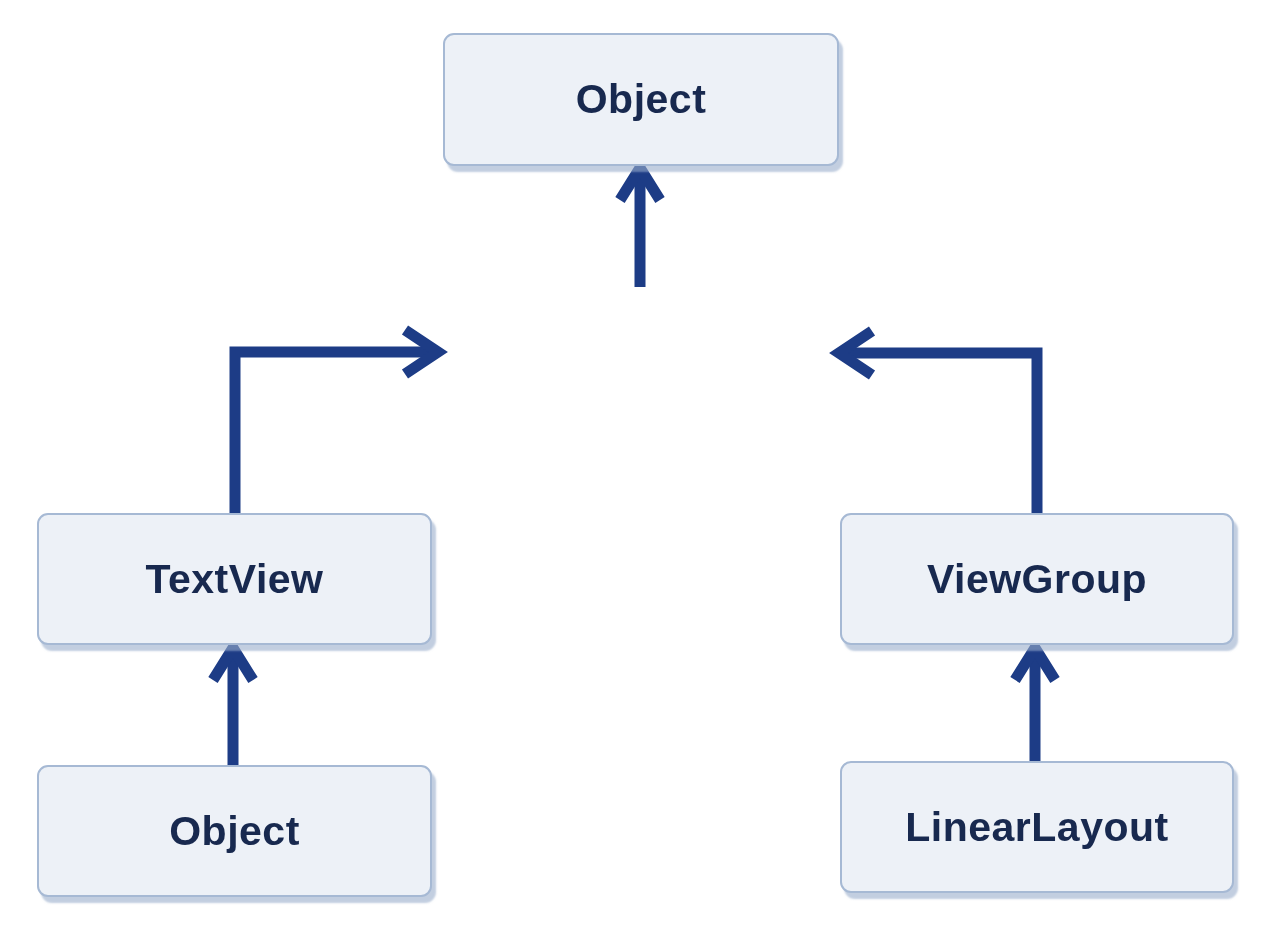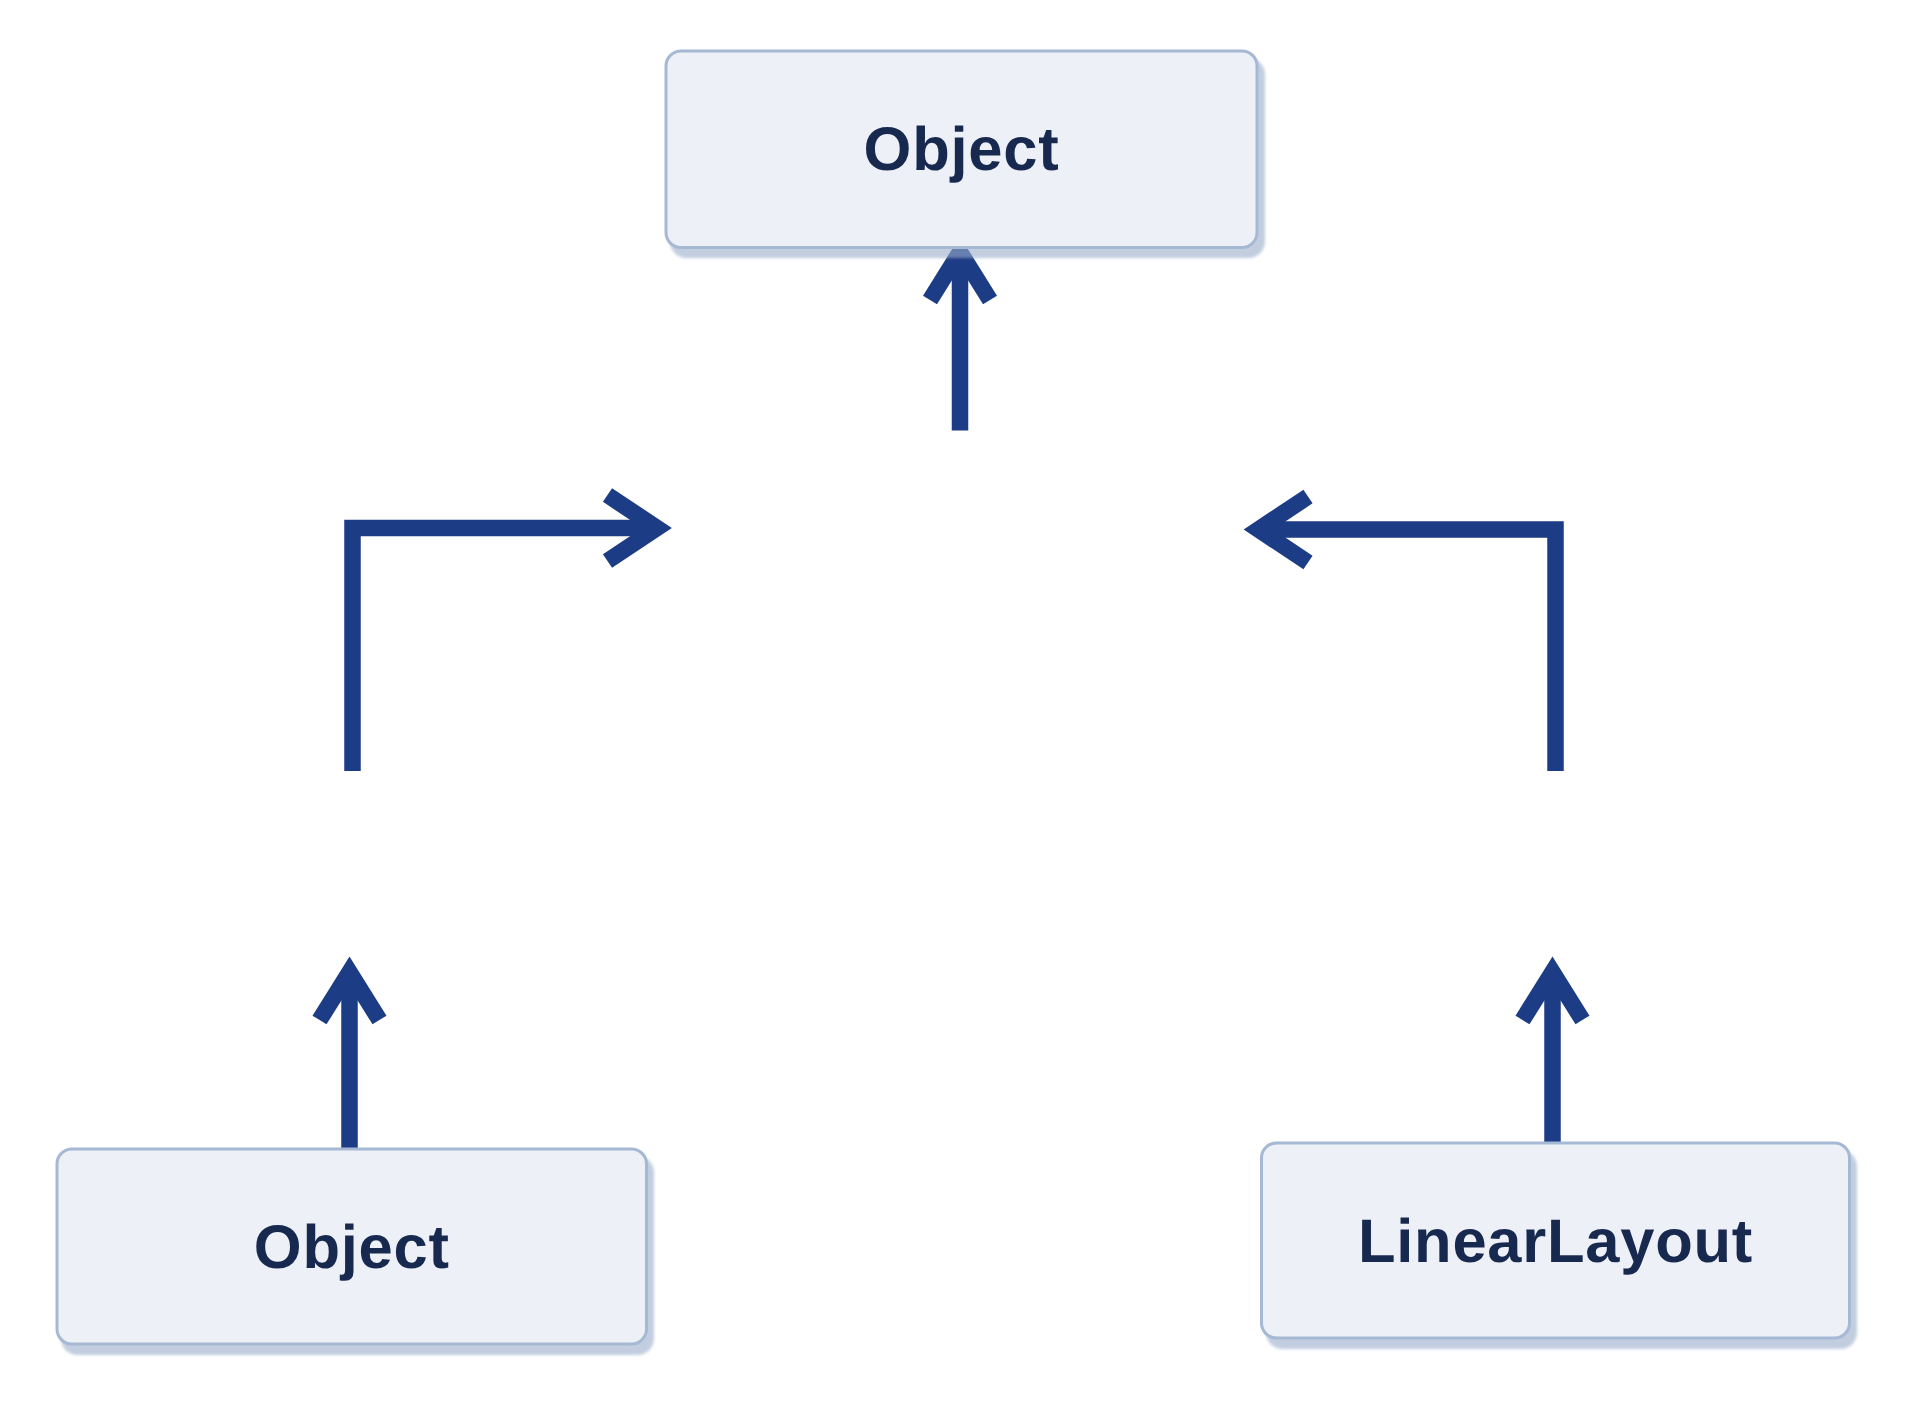--- a/index.html
+++ b/index.html
@@ -81,21 +81,27 @@
       <path class="edge-shaft" d="M1035,762 L1035,656"></path>
       <path class="edge-head" d="M1015,680 L1035,648 L1055,680"></path>
     </g>
   </svg>
 
   <div class="node node-object">
     <span class="node-label">Object</span>
   </div>
 
 
+  <div class="node node-textview">
+    <span class="node-label">TextView</span>
+  </div>
 
+  <div class="node node-viewgroup">
+    <span class="node-label">ViewGroup</span>
+  </div>
 
   <div class="node node-button">
     <span class="node-label">Object</span>
   </div>
 
   <div class="node node-linearlayout">
     <span class="node-label">LinearLayout</span>
   </div>
 
 </div>

